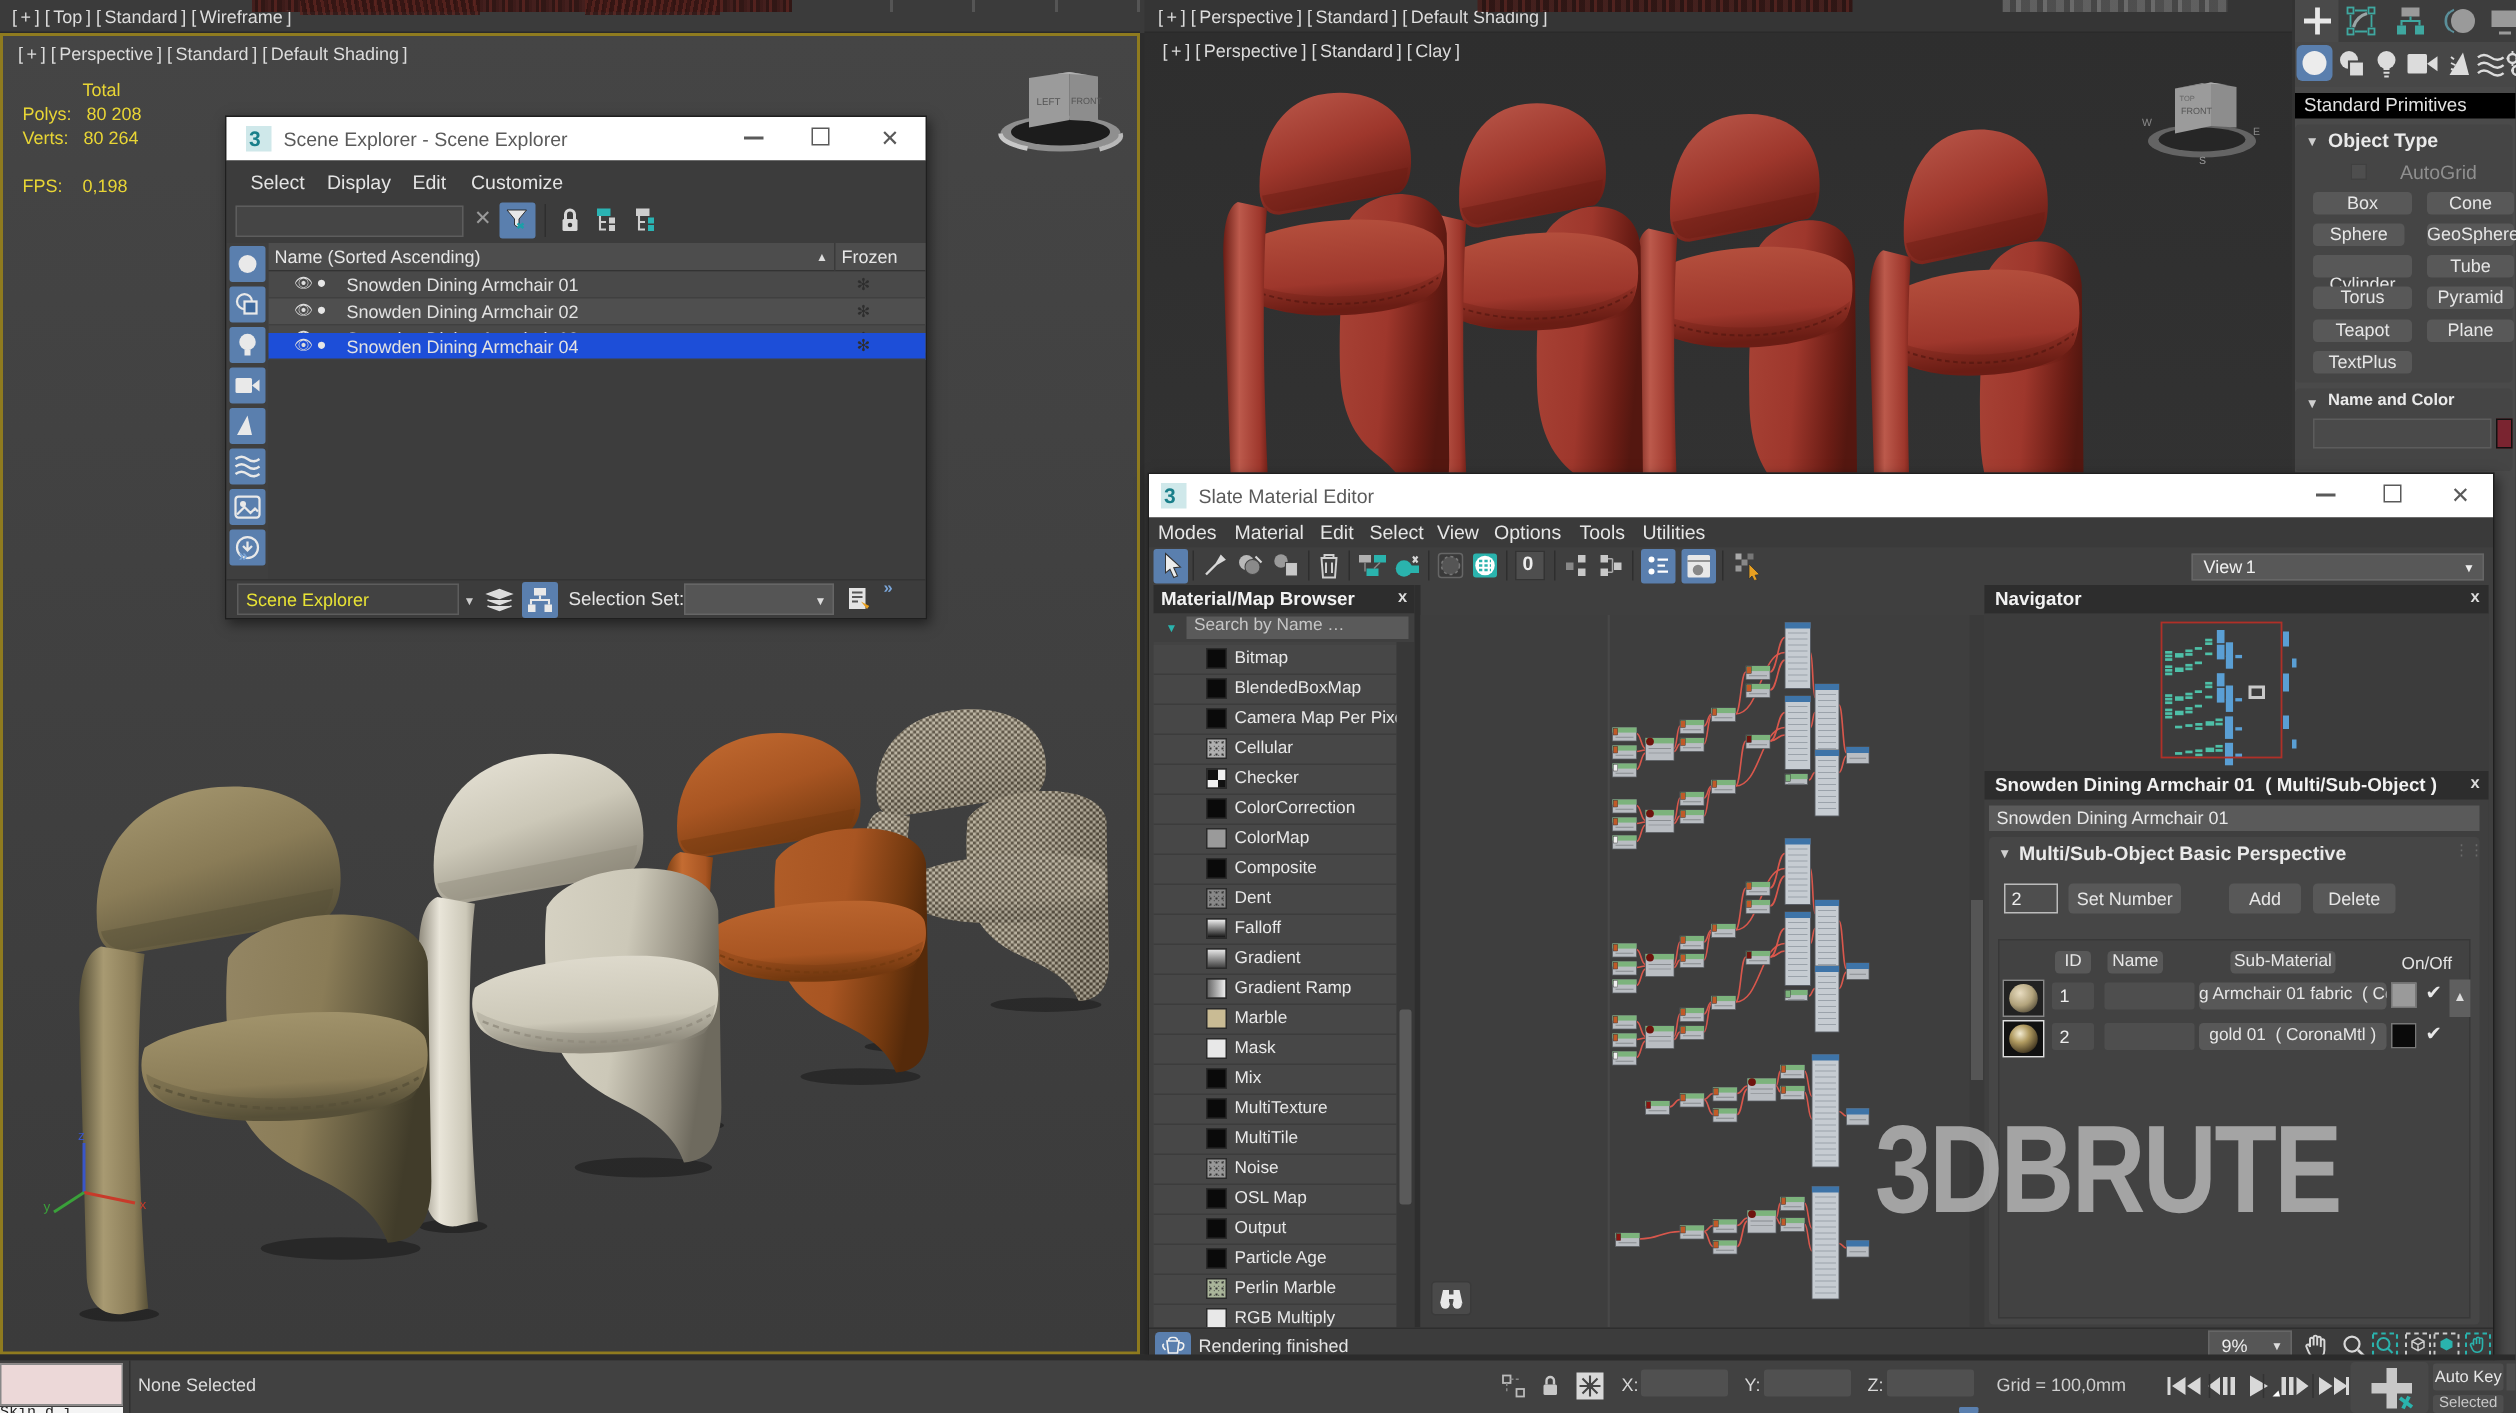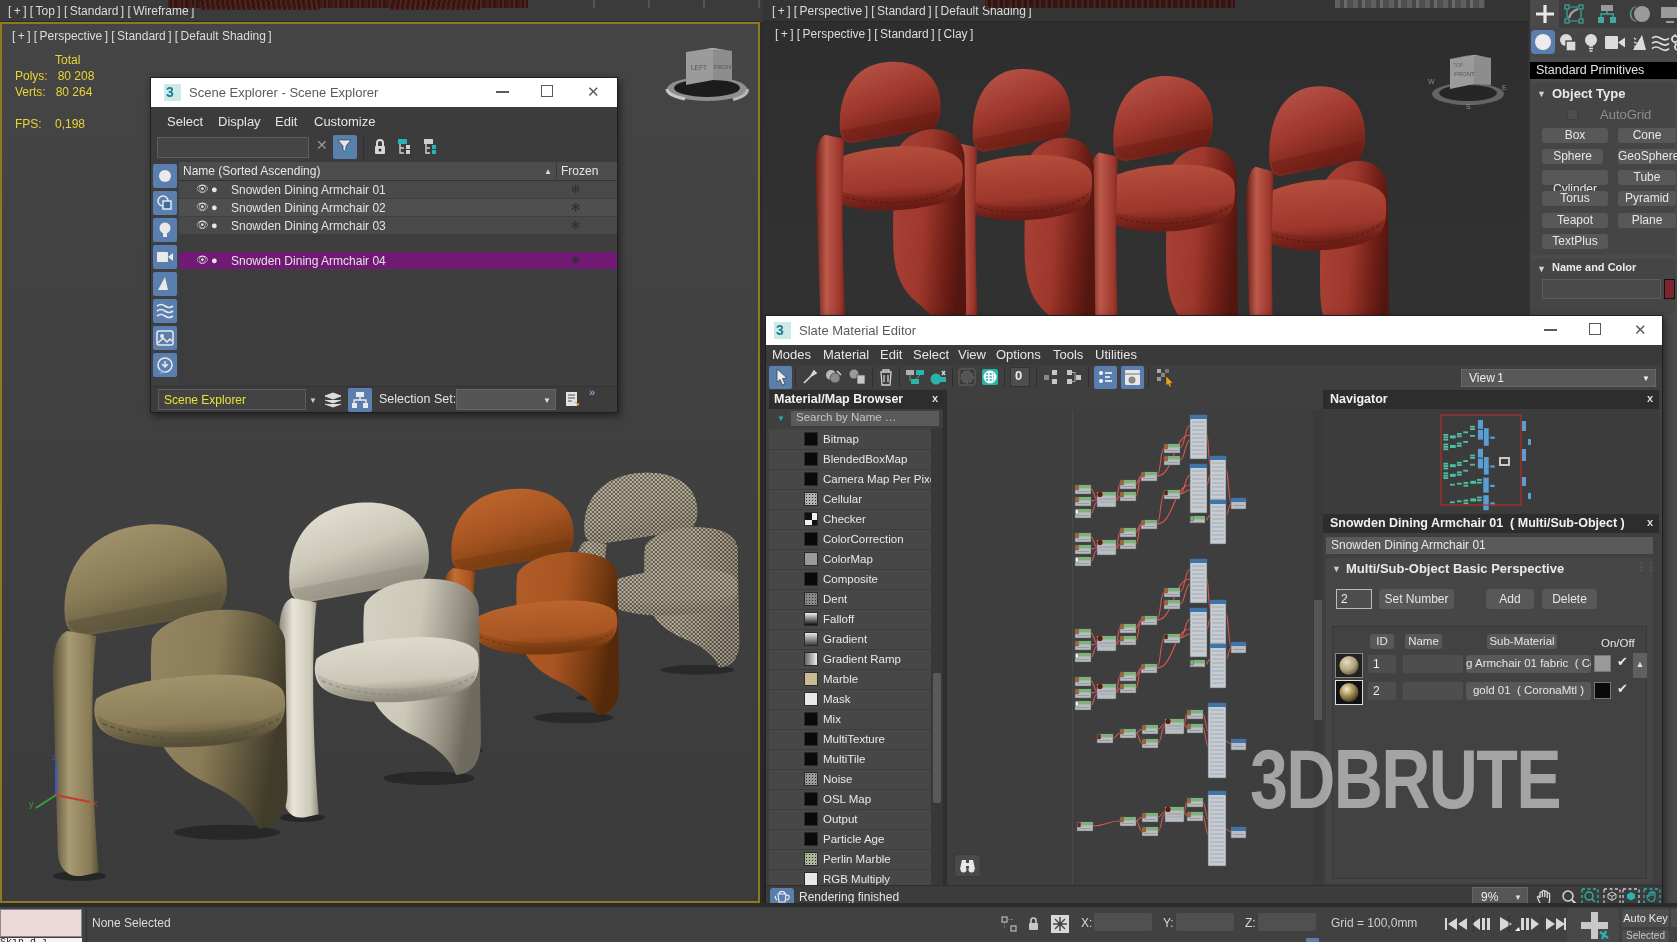--- a/index.html
+++ b/index.html
@@ -644,21 +644,21 @@
     </div>
     <div class="serow" style="top:19px;background:#494949">
         <span class="nm">Snowden Dining Armchair 01</span>
       </div>
     <div class="serow" style="top:37px;background:#4f4f4f">
         <span class="nm">Snowden Dining Armchair 02</span>
       </div>
     <div class="serow" style="top:55px;background:#494949">
         <span class="nm">Snowden Dining Armchair 03</span>
       </div>
-    <div class="serow" style="top:90px;background:#701a75">
+    <div class="serow" style="top:60px;background:#1d4ed8">
         <span class="nm">Snowden Dining Armchair 04</span>
       </div>
   </div>
 
   <div class="abs" style="left:0;top:308px;width:466px;height:26px;background:#3c3c3c;border-top:1px solid #333">
     <div class="abs" style="left:7px;top:2px;width:148px;height:21px;background:#424242;border:1px solid #5d5d5d;color:#e8e335;font-size:12px;padding:3px 0 0 5px">Scene Explorer</div>
     <div class="abs" style="left:158px;top:9px;color:#ccc;font-size:8px">▼</div>
     <svg class="abs" style="left:172px;top:4px" width="20" height="17" viewBox="0 0 20 17">
         <path d="M2,5 l8,-3 8,3 -8,3 z M2,9 l8,3 8,-3 M2,13 l8,3 8,-3" fill="#ddd" stroke="#ddd" stroke-width="1"></path>
       </svg>

